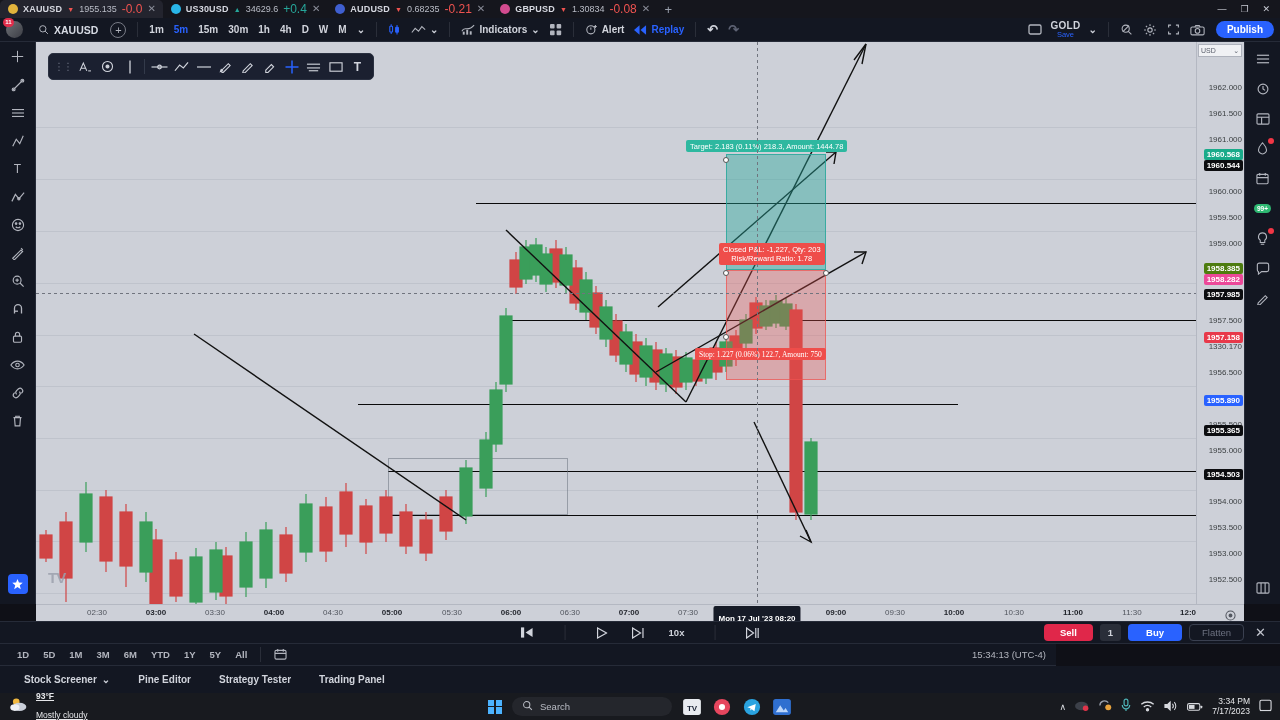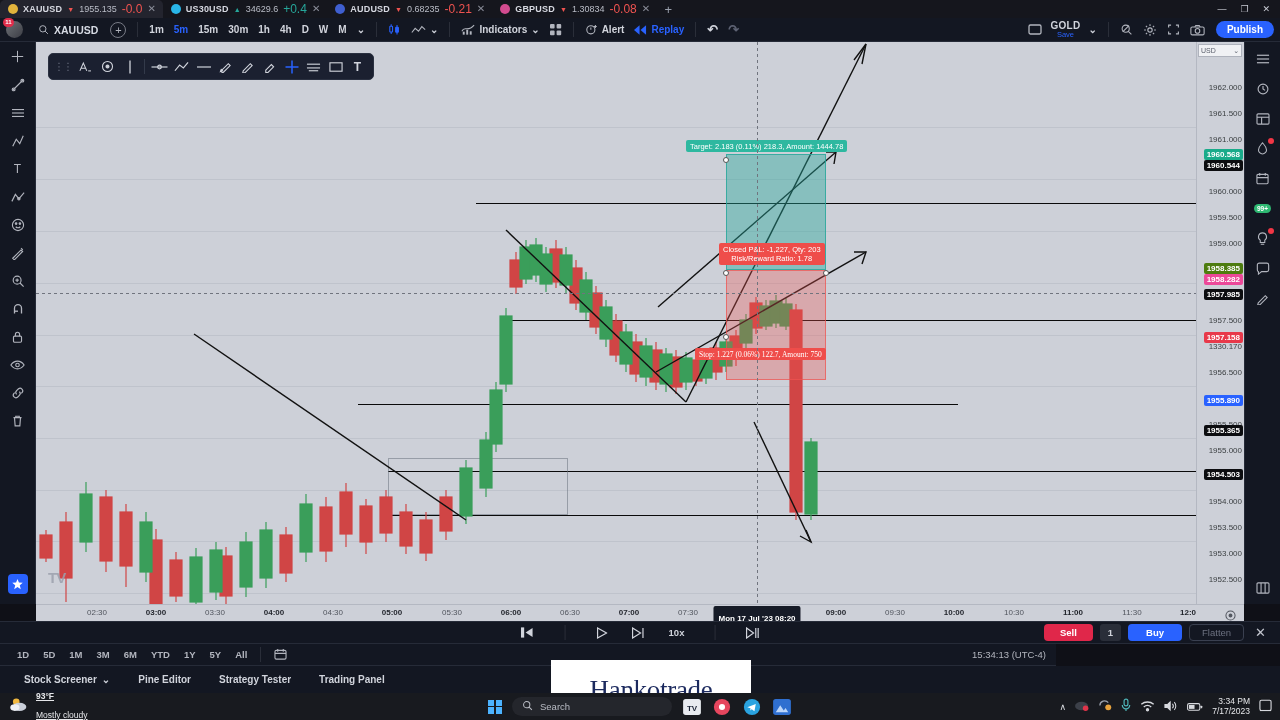--- a/index.html
+++ b/index.html
@@ -934,23 +934,20 @@
     </div>
     <div class="ri bot">
       <svg width="14" height="12" viewBox="0 0 15 13" stroke="#b2b5be" fill="none" stroke-width="1.2">
           <rect x="1" y="1" width="13" height="11" rx="1.2"></rect>
           <line x1="5.4" y1="1" x2="5.4" y2="12"></line>
           <line x1="9.8" y1="1" x2="9.8" y2="12"></line>
         </svg>
     </div>
   </div>
 
-  <div class="hanko">
-    <span class="txt">Hankotrade</span>
-  </div>
 
   <div class="taskbar">
     <div class="weather">
       <span>
         <svg width="22" height="17" viewBox="0 0 24 18">
             <circle cx="9" cy="6" r="3.6" fill="#f0b840"></circle>
             <ellipse cx="12.5" cy="11.6" rx="7.5" ry="4.6" fill="#c9ced8"></ellipse>
             <ellipse cx="7.5" cy="12.4" rx="5" ry="3.6" fill="#eef1f5"></ellipse>
           </svg>
       </span>

